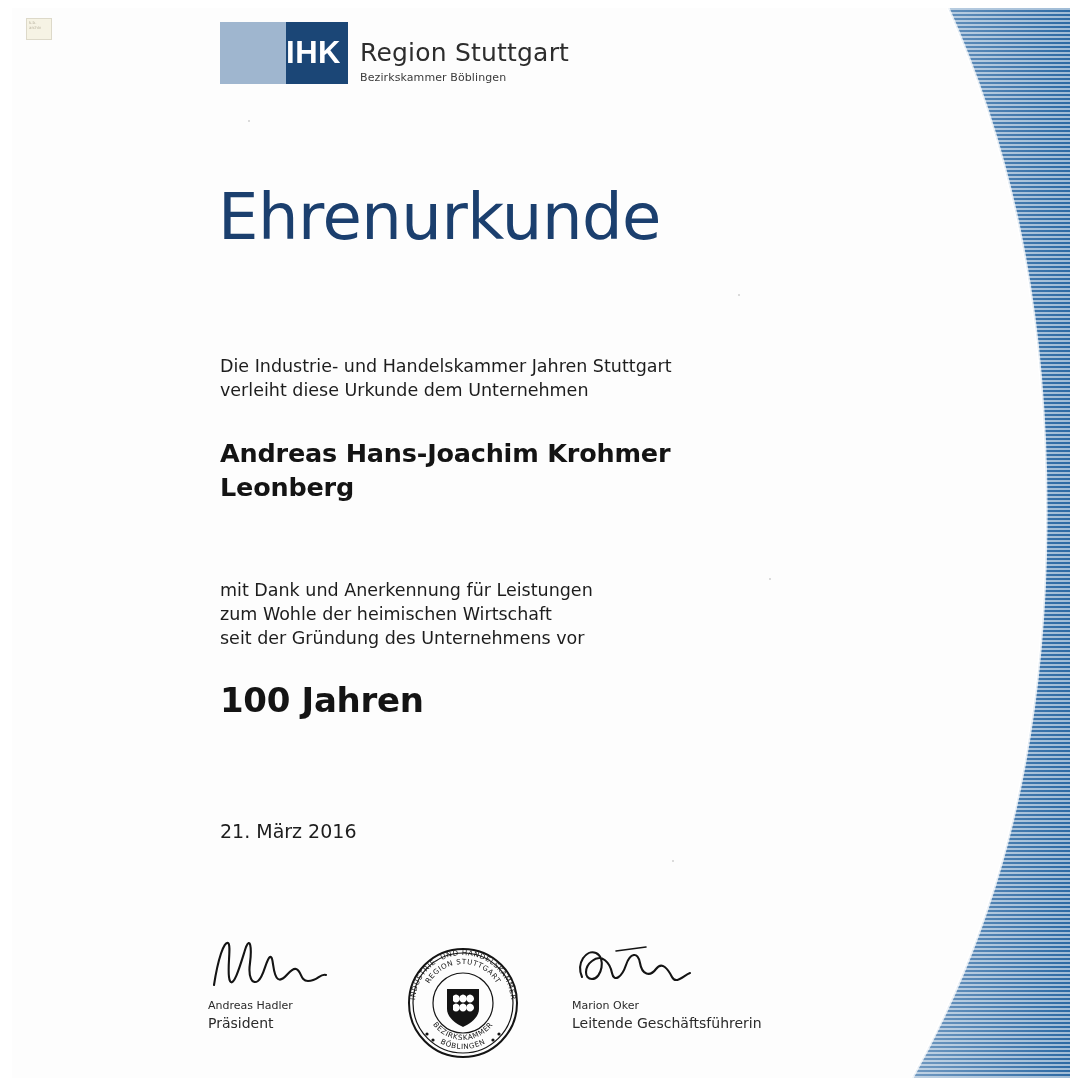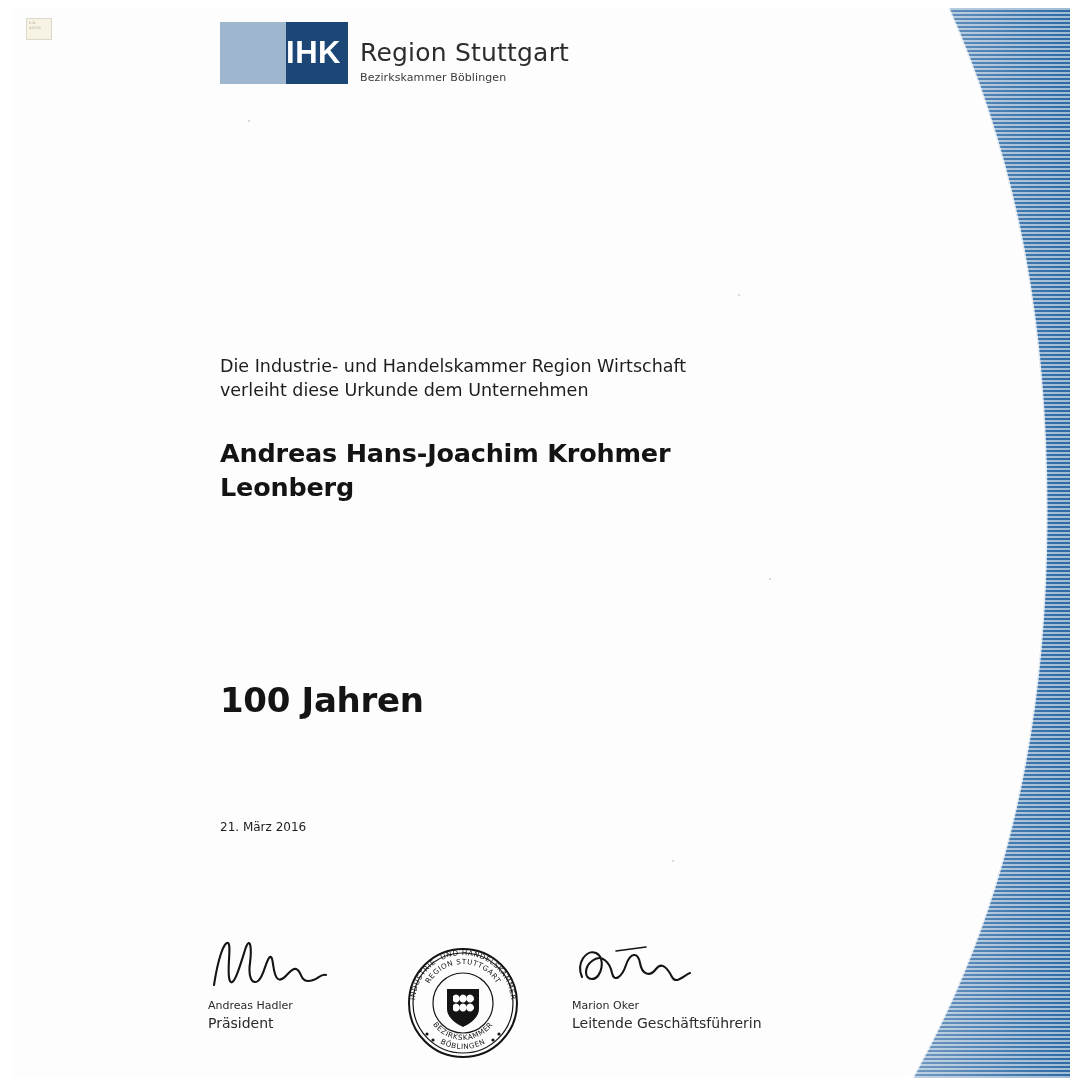--- a/index.html
+++ b/index.html
@@ -169,21 +169,21 @@
     top: 672px;
     font-size: 34px;
     color: #141414;
     font-weight: bold;
     letter-spacing: -0.3px;
   }
   .date {
     position: absolute;
     left: 208px;
     top: 812px;
-    font-size: 12px;
+    font-size: 19px;
     color: #1d1d1d;
   }
   .sig {
     position: absolute;
     width: 230px;
   }
   .sig-left { left: 196px; top: 925px; }
   .sig-right { left: 560px; top: 925px; }
   .sig-scribble {
     height: 62px;
@@ -256,31 +256,37 @@
         <div class="lm-left"></div>
         <div class="lm-right"></div>
         <div class="lm-text">IHK</div>
       </div>
       <div class="logo-words">
         <div class="logo-title">Region Stuttgart</div>
         <div class="logo-sub">Bezirkskammer Böblingen</div>
       </div>
     </div>
 
+    <div class="heading">Ehrenurkunde</div>
 
     <div class="intro">
-      <div>Die Industrie- und Handelskammer Region Wirtschaft</div>
+      <div>Die Industrie- und Handelskammer Jahren Stuttgart</div>
       <div>verleiht diese Urkunde dem Unternehmen</div>
     </div>
 
     <div class="recipient">
       <div>Andreas Hans-Joachim Krohmer</div>
       <div>Leonberg</div>
     </div>
 
+    <div class="reason">
+      <div>mit Dank und Anerkennung für Leistungen</div>
+      <div>zum Wohle der heimischen Wirtschaft</div>
+      <div>seit der Gründung des Unternehmens vor</div>
+    </div>
 
     <div class="years">100 Jahren</div>
 
     <div class="date">21. März 2016</div>
 
     <div class="sig sig-left">
       <div class="sig-scribble">
         <svg width="200" height="62" viewBox="0 0 200 62" xmlns="http://www.w3.org/2000/svg" aria-hidden="true">
           <path d="M6 52 C 10 26, 16 8, 20 10 C 24 12, 18 40, 22 48 C 26 56, 34 26, 38 14
                    C 42 4, 44 14, 42 30 C 40 44, 44 52, 50 48 C 56 44, 58 26, 62 24

